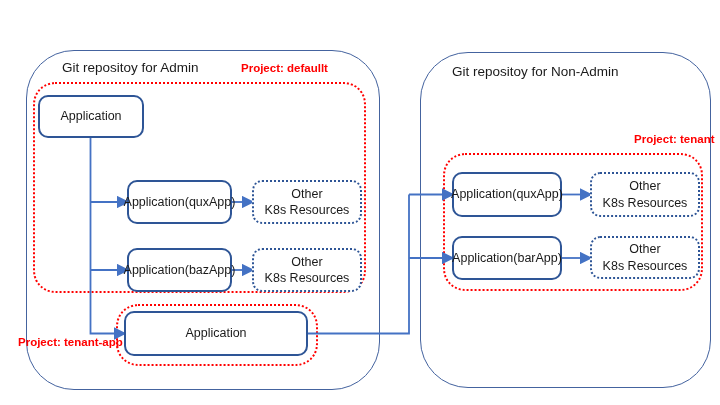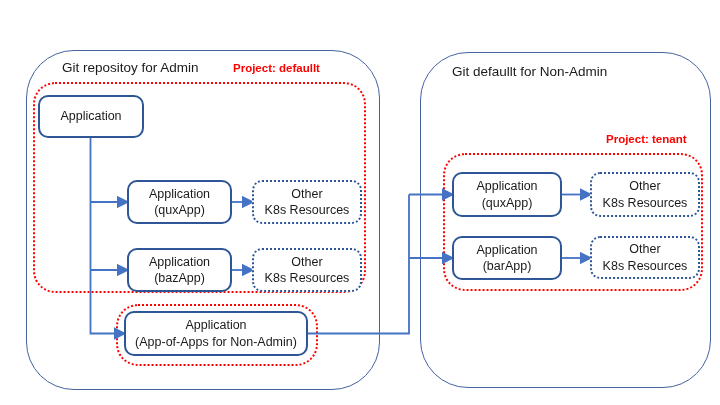--- a/index.html
+++ b/index.html
@@ -14,21 +14,21 @@
   .canvas{position:relative;width:720px;height:405px;background:#ffffff;overflow:hidden;padding-left:33px;}
 
   .repo{position:absolute;border:1.5px solid var(--repo-border);border-radius:48px;background:transparent;z-index:1;box-sizing:border-box;}
   .project-rect{position:absolute;border:2.5px dotted var(--project-red);border-radius:22px;z-index:2;box-sizing:border-box;}
 
   .wires{position:absolute;left:0;top:0;z-index:3;pointer-events:none;}
   .wire{stroke:var(--connector,#4472C4);stroke-width:1.8;fill:none;}
   .arrhead{fill:var(--connector,#4472C4);}
 
   .appbox{position:absolute;border:2.5px solid var(--box-border);border-radius:10px;background:#ffffff;
-          display:flex;flex-direction:column;align-items:center;justify-content:center;
+          display:flex;flex-direction:row;align-items:center;justify-content:center;
           font-size:12.5px;line-height:1.3;text-align:center;z-index:4;box-sizing:border-box;}
   .otherbox{position:absolute;border:2px dotted var(--box-border);border-radius:10px;background:#ffffff;
           display:flex;flex-direction:column;align-items:center;justify-content:center;
           font-size:12.5px;line-height:1.3;text-align:center;z-index:4;box-sizing:border-box;}
 
   .repo-title{position:absolute;font-size:13.5px;color:var(--text);z-index:5;white-space:nowrap;}
   .project-label{position:absolute;font-size:11.5px;font-weight:bold;color:var(--project-red);z-index:5;white-space:nowrap;}
 </style>
 </head>
 <body>
@@ -54,23 +54,24 @@
     <line class="wire" x1="232" y1="202" x2="252" y2="202" marker-end="url(#arr)"></line>
     <line class="wire" x1="232" y1="270" x2="252" y2="270" marker-end="url(#arr)"></line>
     <polyline class="wire" points="308,333.5 409,333.5 409,194.5"></polyline>
     <line class="wire" x1="409" y1="194.5" x2="452" y2="194.5" marker-end="url(#arr)"></line>
     <line class="wire" x1="409" y1="258" x2="452" y2="258" marker-end="url(#arr)"></line>
     <line class="wire" x1="562" y1="194.5" x2="590" y2="194.5" marker-end="url(#arr)"></line>
     <line class="wire" x1="562" y1="258" x2="590" y2="258" marker-end="url(#arr)"></line>
   </svg>
 
   <div class="repo-title" style="left:62px;top:60px;">Git repositoy for Admin</div>
-  <div class="project-label" style="left:233px;top:62px;">Project: defaullt</div>
-  <div class="repo-title" style="left:452px;top:64px;">Git defaullt for Non-Admin</div>
-  <div class="project-label" style="left:606px;top:133px;">Project: tenant</div>
+  <div class="project-label" style="left:241px;top:62px;">Project: defaullt</div>
+  <div class="project-label" style="left:18px;top:336px;">Project: tenant-app</div>
+  <div class="repo-title" style="left:452px;top:64px;">Git repositoy for Non-Admin</div>
+  <div class="project-label" style="left:634px;top:133px;">Project: tenant</div>
 
   <div class="appbox" style="left:38px;top:95px;width:106px;height:43px;">
     <span>Application</span>
   </div>
 
   <div class="appbox" style="left:127px;top:180px;width:105px;height:44px;">
     <span>Application</span>
     <span>(quxApp)</span>
   </div>
   <div class="otherbox" style="left:252px;top:180px;width:110px;height:44px;">
@@ -82,21 +83,20 @@
     <span>Application</span>
     <span>(bazApp)</span>
   </div>
   <div class="otherbox" style="left:252px;top:248px;width:110px;height:44px;">
     <span>Other</span>
     <span>K8s Resources</span>
   </div>
 
   <div class="appbox" style="left:124px;top:311px;width:184px;height:45px;">
     <span>Application</span>
-    <span>(App-of-Apps for Non-Admin)</span>
   </div>
 
   <div class="appbox" style="left:452px;top:172px;width:110px;height:45px;">
     <span>Application</span>
     <span>(quxApp)</span>
   </div>
   <div class="otherbox" style="left:590px;top:172px;width:110px;height:45px;">
     <span>Other</span>
     <span>K8s Resources</span>
   </div>

